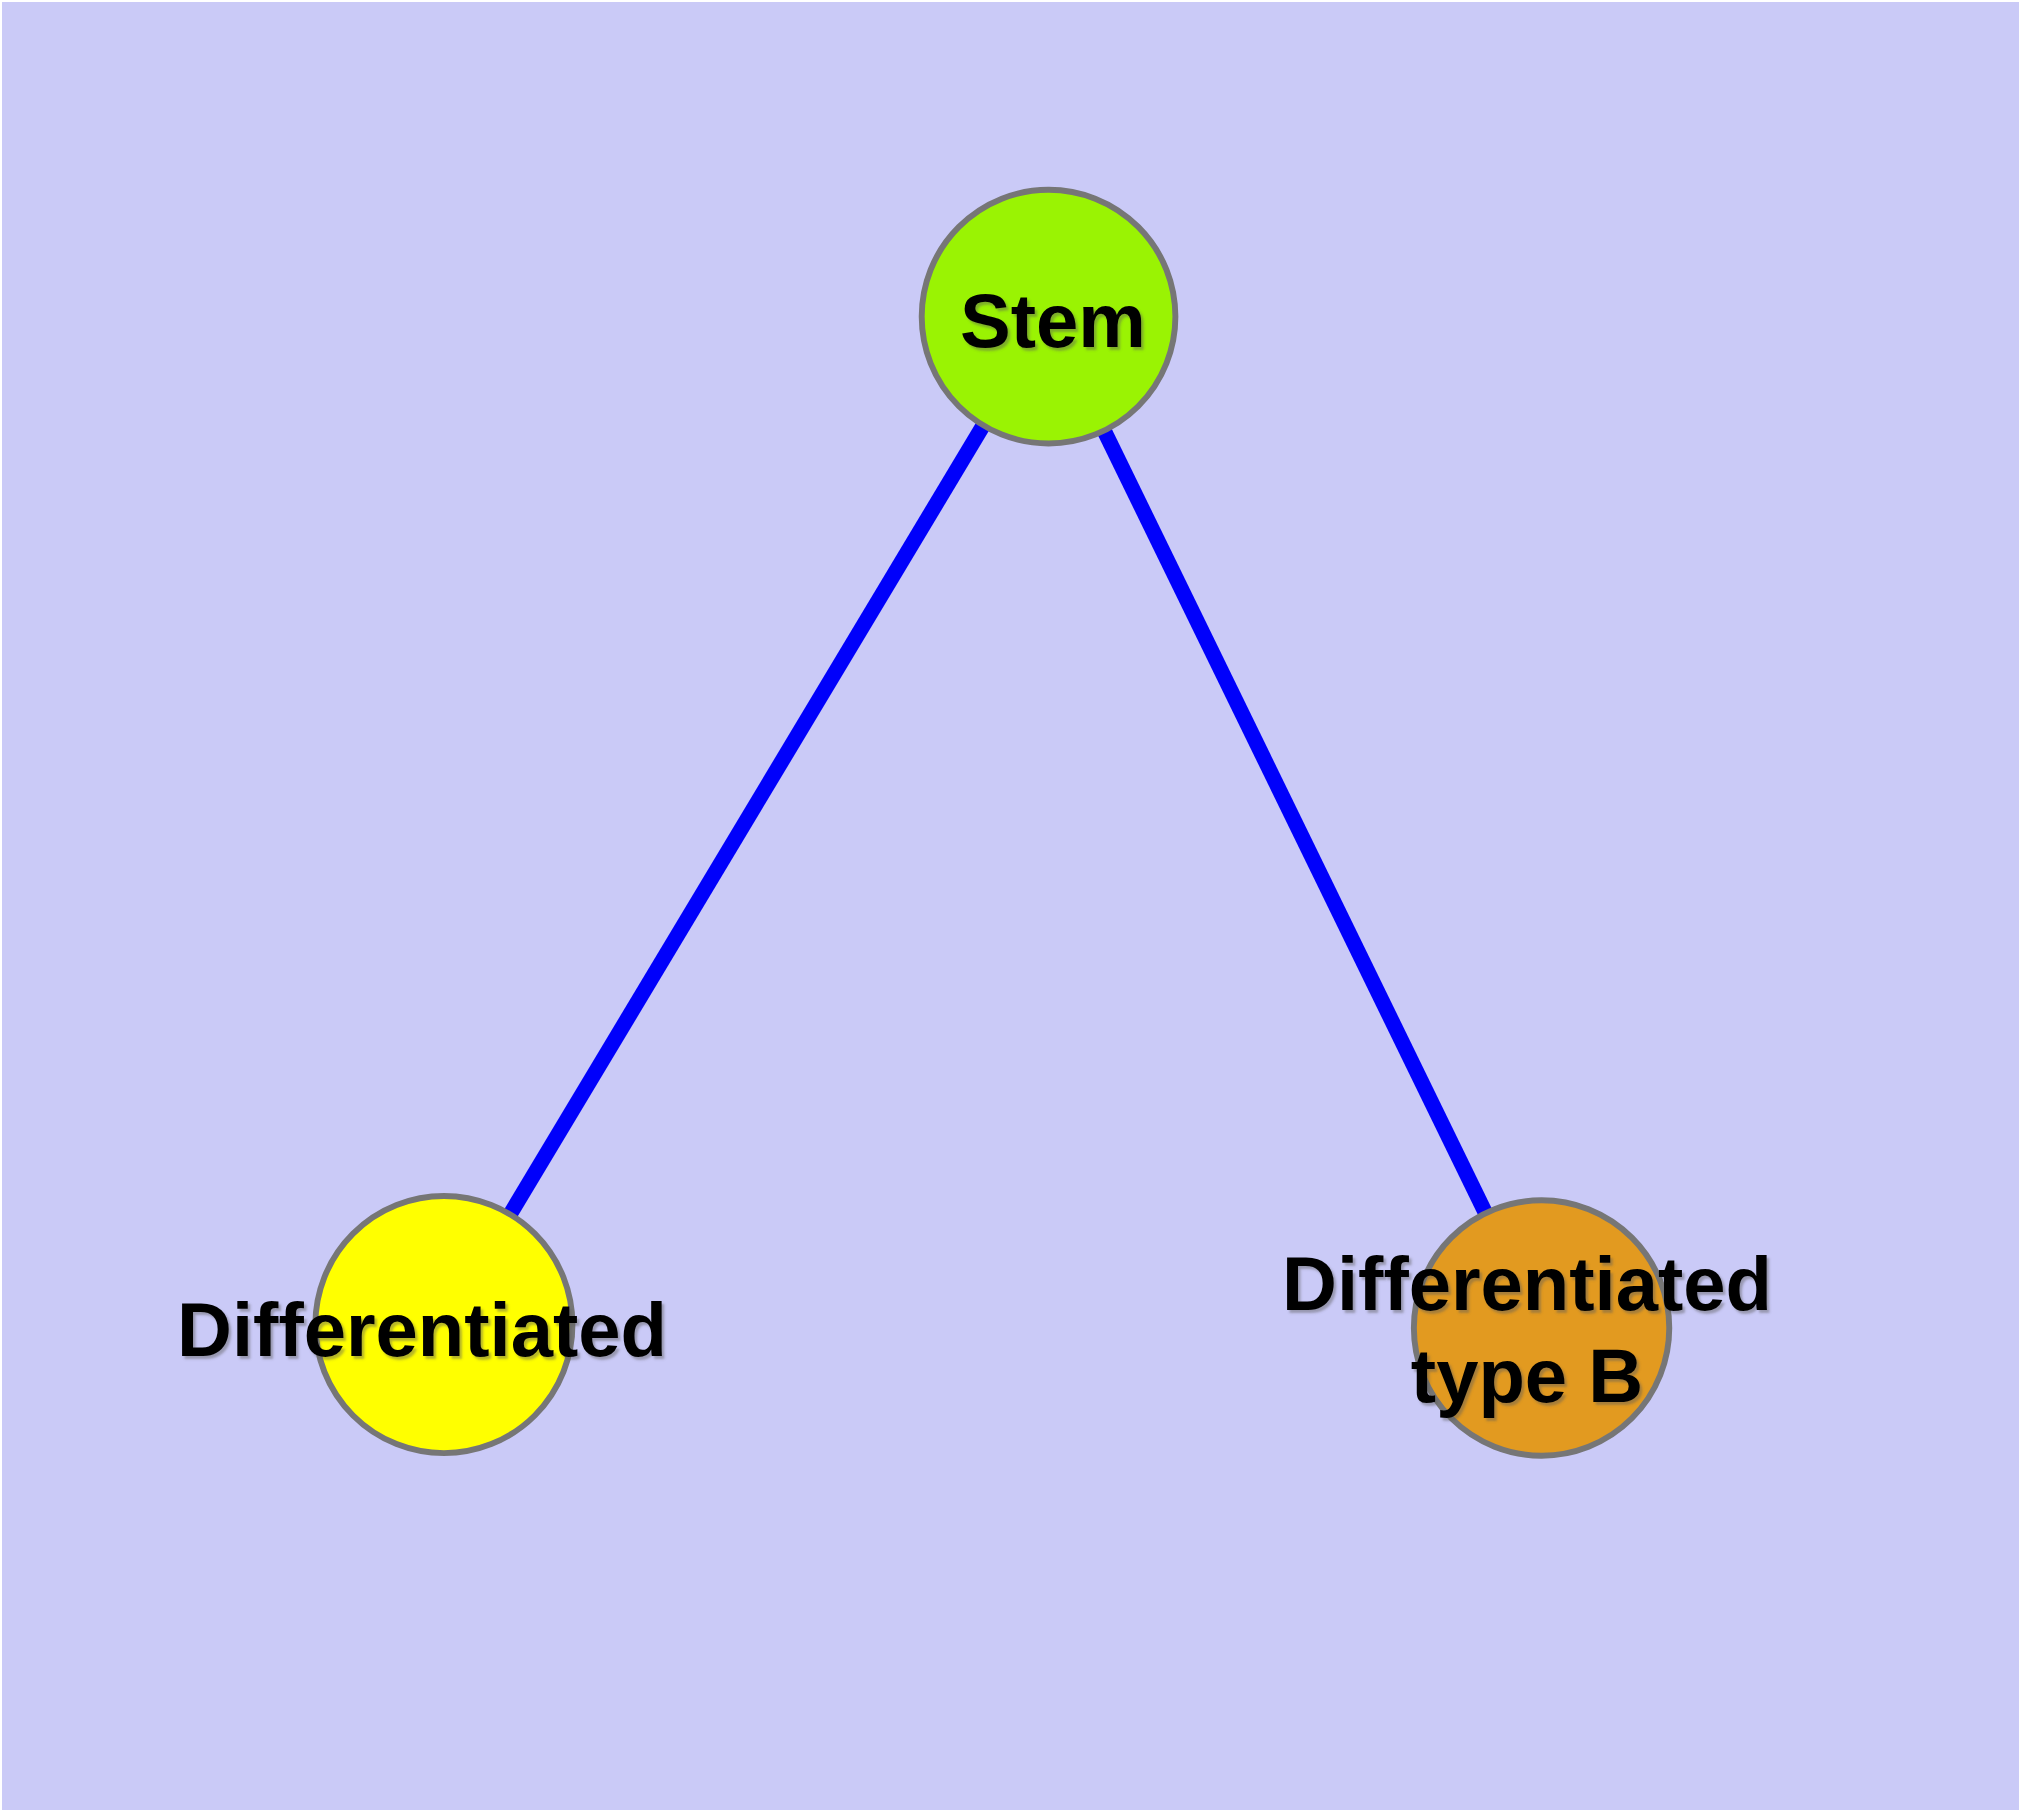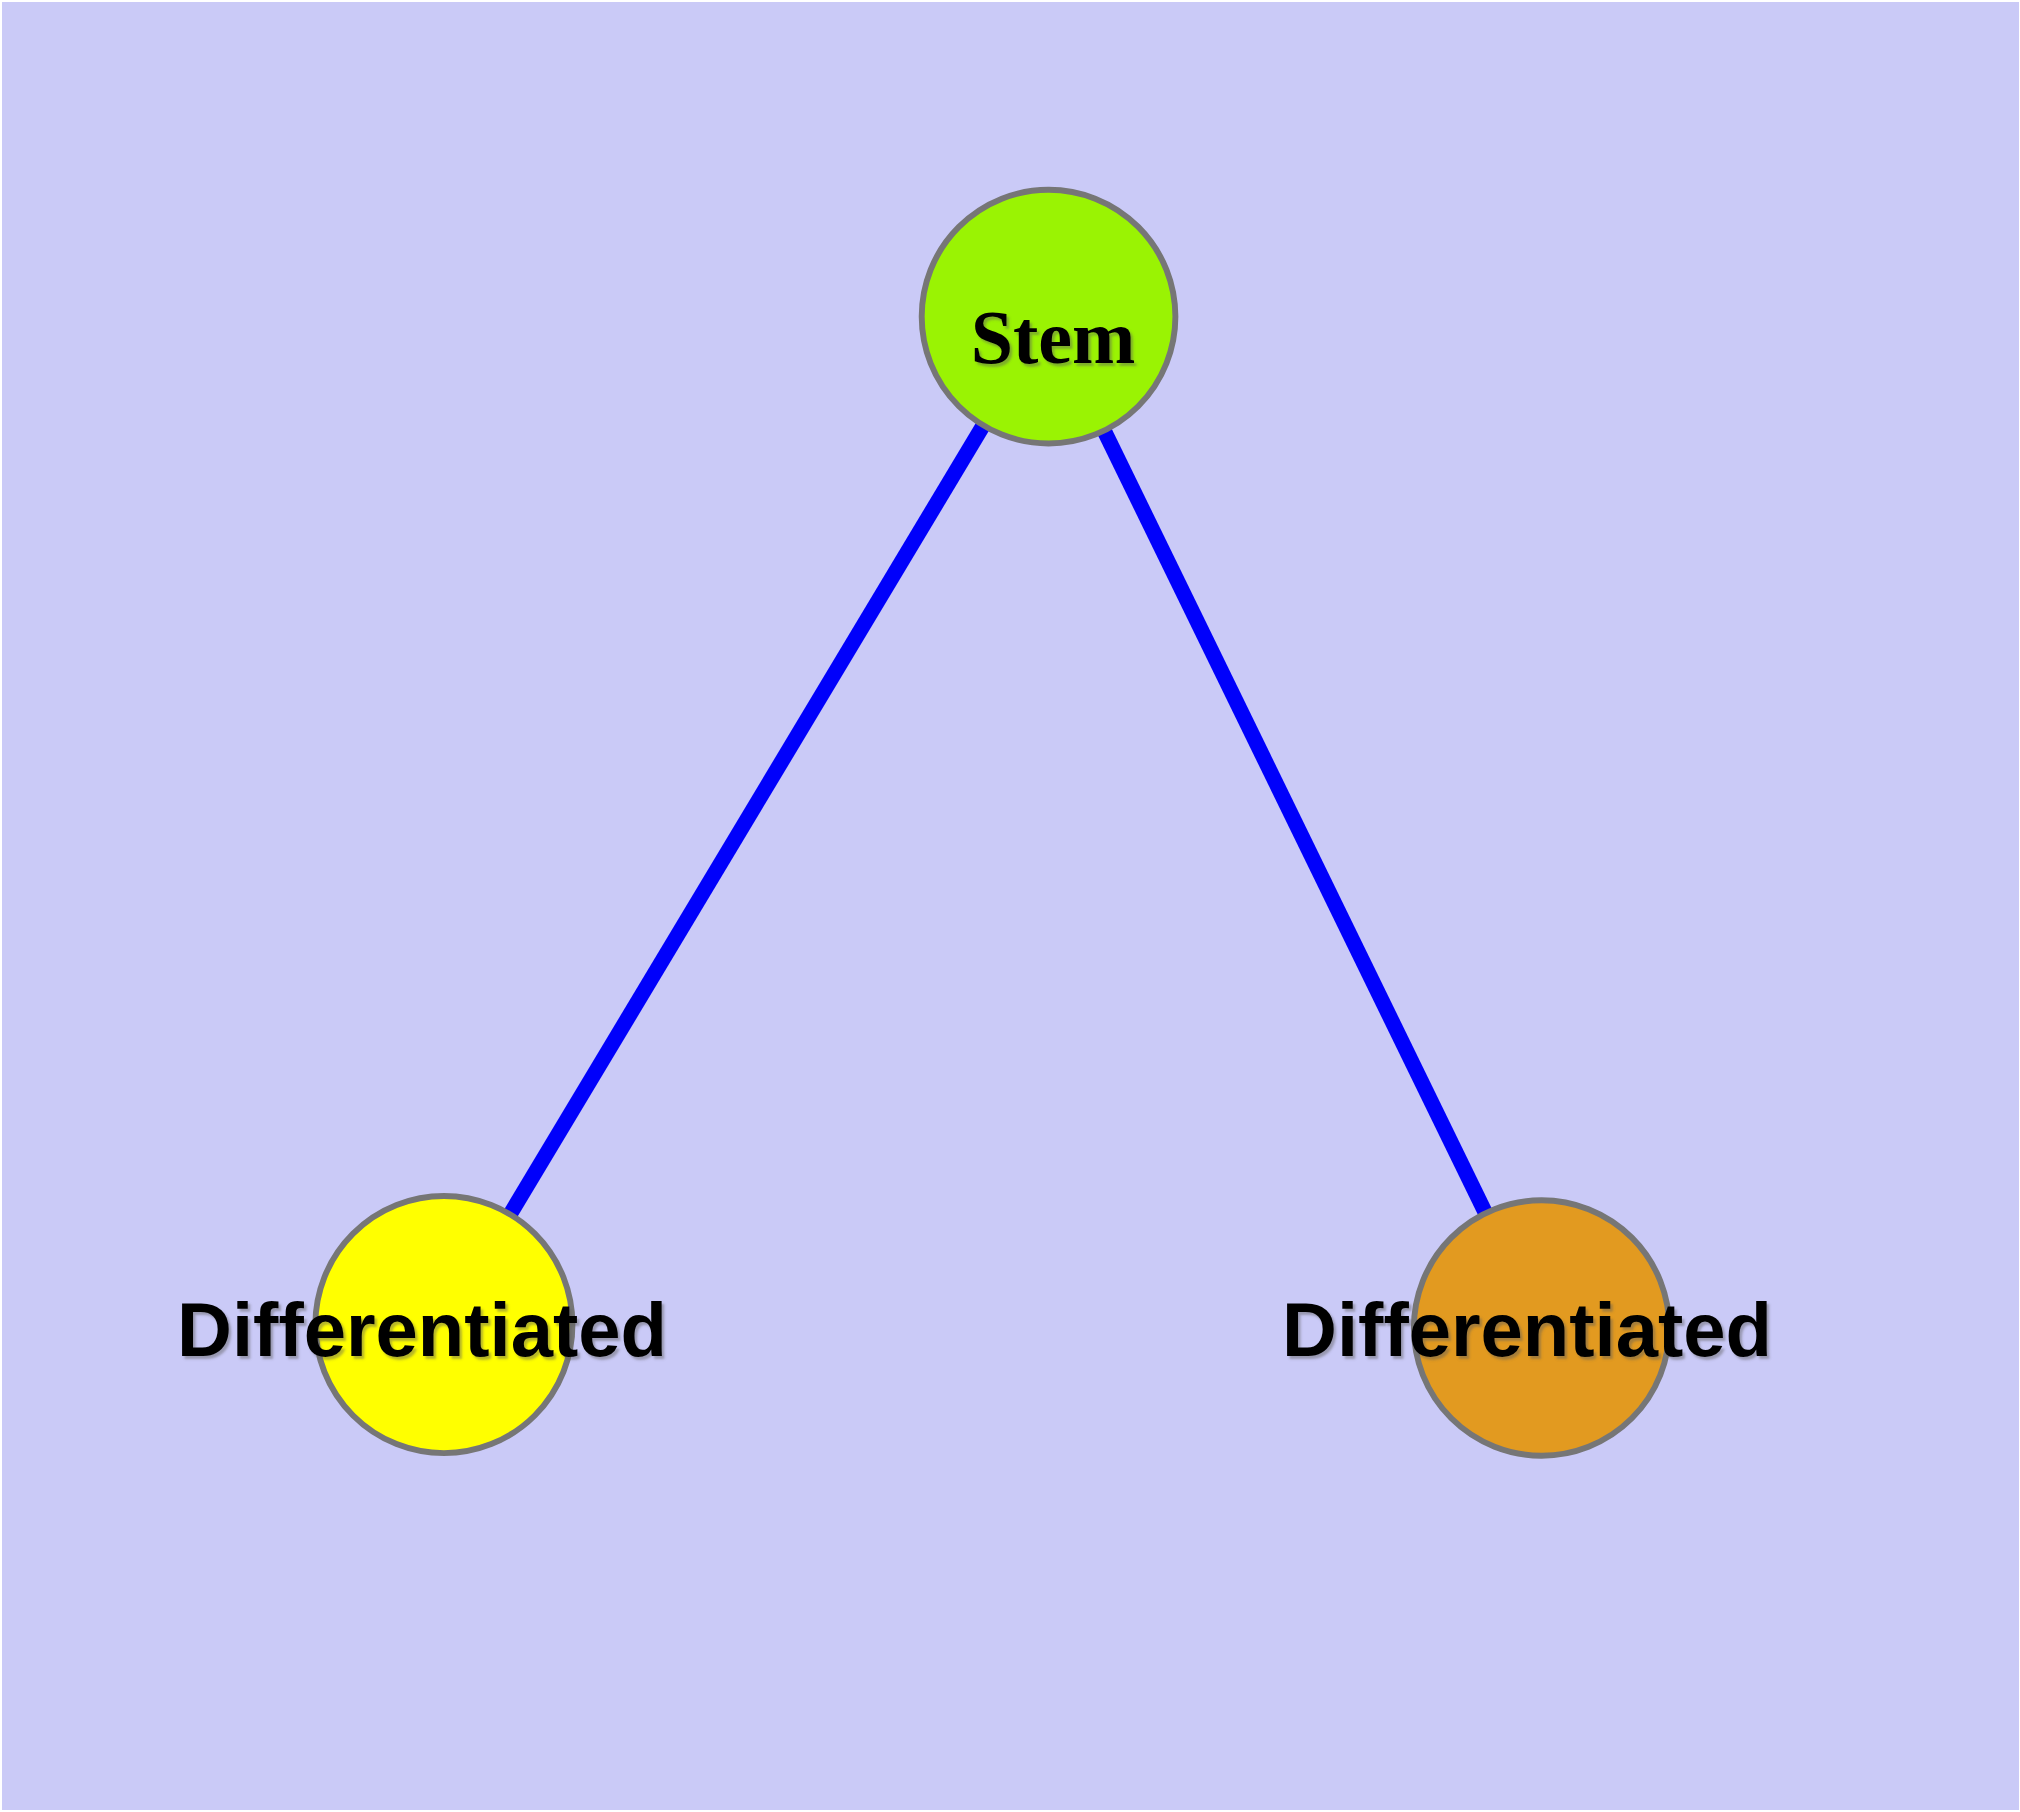--- a/index.html
+++ b/index.html
@@ -32,21 +32,21 @@
     justify-content: center;
     font-weight: bold;
     font-size: 76px;
     line-height: 92px;
     color: #000000;
     text-align: center;
     white-space: nowrap;
     text-shadow: 2.5px 3.4px 2.5px rgba(90,90,90,0.45);
     pointer-events: none;
   }
-  #stem-label  { left: 1051px; top: 335px; font-family: Liberation Serif, serif; }
+  #stem-label  { left: 1051px; top: 319px; }
   #typea-label { left: 420px;  top: 1328px; }
   #typeb-label { left: 1525px; top: 1328px; }
 </style>
 </head>
 <body>
 
 <div id="canvas" style="background: rgb(202, 202, 247);">
 
   <svg id="graph-svg" viewBox="0 0 2384 2138" xmlns="http://www.w3.org/2000/svg">
 
@@ -64,16 +64,17 @@
   <div id="stem-label" class="node-label">
     <span>Stem</span>
   </div>
 
   <div id="typea-label" class="node-label">
     <span>Differentiated</span>
   </div>
 
   <div id="typeb-label" class="node-label">
     <span>Differentiated</span>
+    <span>type B</span>
   </div>
 
 </div>
 
 
 </body></html>

